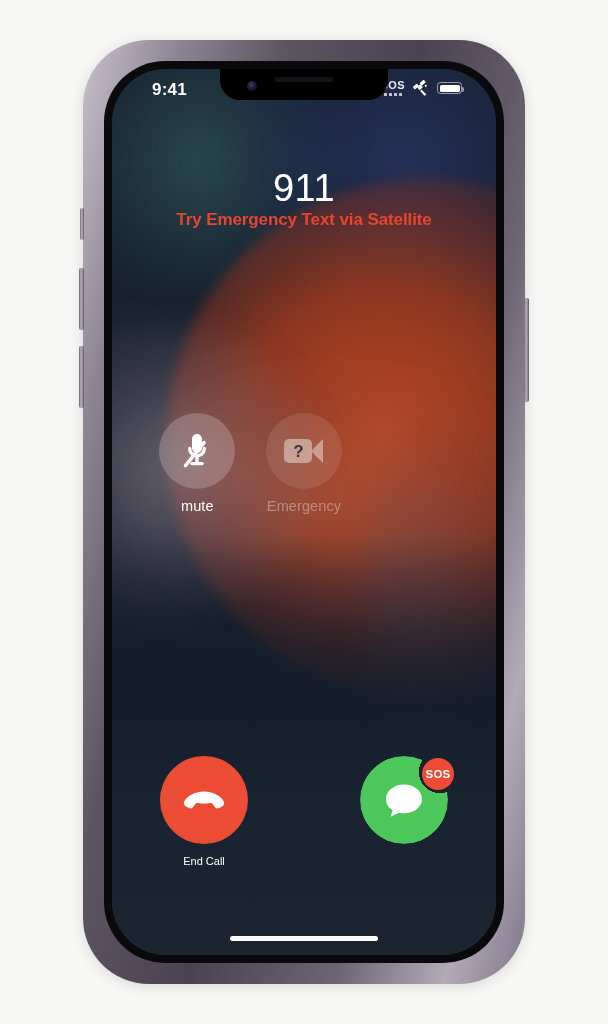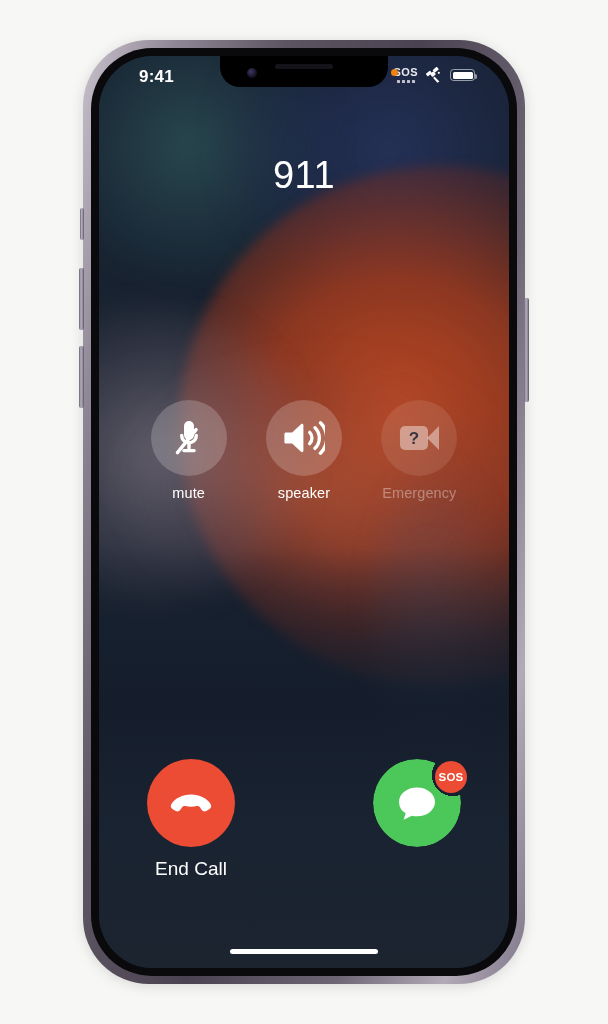--- a/index.html
+++ b/index.html
@@ -10,21 +10,21 @@
     overflow:hidden;
   }
   #stage { position:relative; width:608px; height:1024px; background:#f7f7f5; }
 
   
   .phone {
     position:absolute; left:83px; top:40px;
     width:442px; height:944px;
     border-radius:66px;
     background:linear-gradient(104deg,#c9c2cd 0%,#8e8694 14%,#5d5562 30%,#4a4250 50%,#6d6574 72%,#b2aab7 88%,#80788a 100%);
-    padding:8px;
+    padding:21px;
     box-shadow:0 2px 14px rgba(0,0,0,.13);
   }
   .phone-inner {
     position:relative; width:100%; height:100%;
     border-radius:61px;
     background:#0a0a0c;
     padding:8px;
   }
   .screen {
     position:relative; width:100%; height:100%;
@@ -154,21 +154,21 @@
   }
 
   
   .actions { position:absolute; bottom:88px; left:0; right:0; z-index:10; padding:0 32px; }
   .act-row { display:flex; justify-content:space-between; align-items:flex-start; }
   .act { display:flex; flex-direction:column; align-items:center; width:120px; }
   .end-btn {
     width:88px; height:88px; border-radius:50%; background:#ec4b34;
     display:flex; align-items:center; justify-content:center;
   }
-  .end-label { margin-top:11px; color:#fff; font-size:19px; font-weight:400; }
+  .end-label { margin-top:11px; color:#fff; font-size:11px; font-weight:400; }
 
   .sat-wrap { position:relative; width:88px; height:88px; }
   .sat-btn {
     position:absolute; inset:0; border-radius:50%; background:#4cc75a;
     display:flex; align-items:center; justify-content:center;
     -webkit-mask-image: radial-gradient(circle 21px at 80px 16px, transparent 0 100%, #000 100%);
     mask-image: radial-gradient(circle 21px at 80px 16px, transparent 0 100%, #000 100%);
   }
   .sos-badge {
     position:absolute; right:-6px; top:2px;
@@ -240,51 +240,39 @@
             </svg>
             <div class="battery">
               <div class="fill"></div>
                 <div class="nub"></div>
             </div>
           </div>
         </div>
 
         <div class="call-head">
           <div class="callee">911</div>
+          <div class="status-line second">Try Emergency Text via Satellite</div>
         </div>
 
         <div class="grid">
 
           <div class="cell">
             <div class="cbtn">
               <svg width="38" height="44" viewBox="0 0 38 44">
                 <g fill="#ffffff">
                   <rect x="14" y="5" width="10" height="19" rx="5"></rect>
                   <path d="M10 19.5a1.7 1.7 0 0 1 3.4 0 5.6 5.6 0 0 0 11.2 0 1.7 1.7 0 0 1 3.4 0 9 9 0 0 1-7.3 8.8V33h3.5a1.6 1.6 0 0 1 0 3.2h-10.4a1.6 1.6 0 0 1 0-3.2h3.5v-4.7A9 9 0 0 1 10 19.5z"></path>
                   <rect x="5.5" y="36.2" width="33" height="3.4" rx="1.7" transform="rotate(-51 6 37)"></rect>
                 </g>
               </svg>
             </div>
             <div class="clabel">mute</div>
           </div>
 
 
-          <div class="cell">
-            <div class="cbtn">
-              <svg width="42" height="36" viewBox="0 0 42 36">
-                <g fill="#ffffff">
-                  <path d="M3 12.5h6.2L18 4.2c.9-.9 2.4-.3 2.4 1v25.6c0 1.3-1.5 1.9-2.4 1l-8.8-8.3H3c-.9 0-1.6-.7-1.6-1.6v-7.8c0-.9.7-1.6 1.6-1.6z"></path>
-                  <path d="M25.4 11.4a1.7 1.7 0 0 1 2.5-.2 9.8 9.8 0 0 1 0 13.6 1.7 1.7 0 1 1-2.4-2.4 6.4 6.4 0 0 0 0-8.8 1.7 1.7 0 0 1-.1-2.2z"></path>
-                  <path d="M30.8 6.6a1.7 1.7 0 0 1 2.4-.2 16.4 16.4 0 0 1 0 23.2 1.7 1.7 0 1 1-2.3-2.5 13 13 0 0 0 0-18.2 1.7 1.7 0 0 1-.1-2.3z"></path>
-                  <path d="M36.2 1.8a1.7 1.7 0 0 1 2.4-.2 23 23 0 0 1 0 32.8 1.7 1.7 0 1 1-2.3-2.5 19.6 19.6 0 0 0 0-27.8 1.7 1.7 0 0 1-.1-2.3z"></path>
-                </g>
-              </svg>
-            </div>
-            <div class="clabel">speaker</div>
-          </div>
 
 
           <div class="cell">
             <div class="cbtn dim">
               <div class="ft">
                 <div class="body">?</div>
                   <div class="lens"></div>
               </div>
             </div>
             <div class="clabel disabled">Emergency</div>

